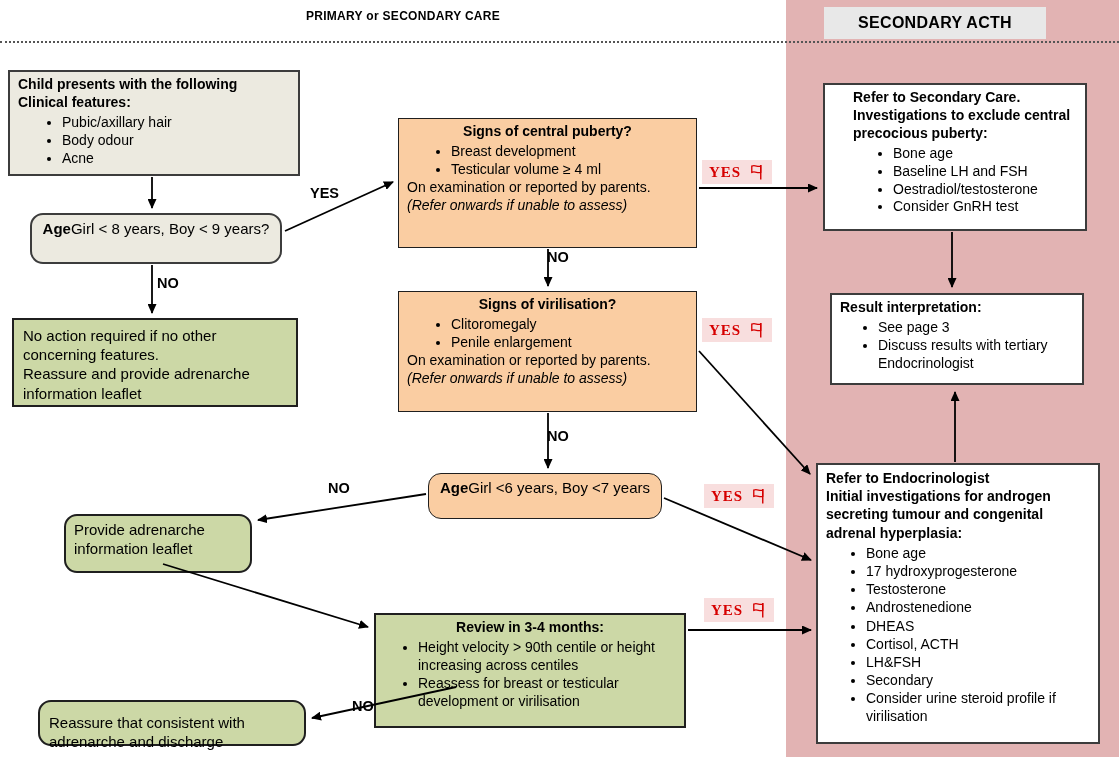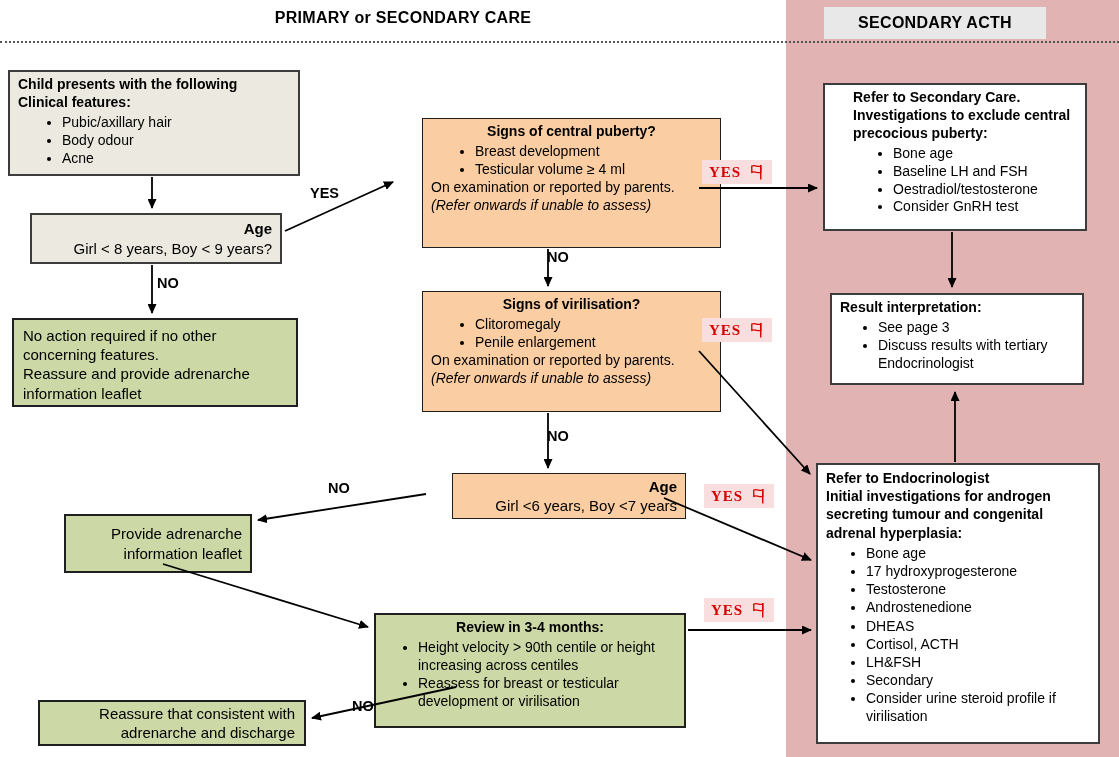--- a/index.html
+++ b/index.html
@@ -5,32 +5,32 @@
   :root{
     --pink:#E2B3B3; --beige:#ECEAE0; --green:#CCD8A6; --orange:#FACDA2;
     --red:#D60000; --flagbg:#F8DEDE; --hdrgray:#E8E8E8; --border:#3C3C3C;
   }
   html,body{margin:0;padding:0;background:#fff;}
   .canvas{position:relative;width:1119px;height:757px;overflow:hidden;
           font-family:"Liberation Sans","DejaVu Sans",sans-serif;color:#000;}
   .pink-panel{position:absolute;left:786px;top:0;width:333px;height:757px;background:var(--pink);z-index:0;}
   .divider{position:absolute;left:0;top:41px;width:1119px;border-top:2px dotted #555;z-index:1;}
   .hdr-left{position:absolute;left:18px;top:9px;width:770px;text-align:center;
-            font-weight:bold;font-size:16px;letter-spacing:.3px;z-index:2;}
+            font-weight:bold;font-size:12px;letter-spacing:.3px;z-index:2;}
   .hdr-right{position:absolute;left:824px;top:7px;width:222px;height:32px;background:var(--hdrgray);
              text-align:center;font-weight:bold;font-size:16px;line-height:32px;letter-spacing:.3px;z-index:2;}
   .box{position:absolute;box-sizing:border-box;border:2px solid var(--border);
        padding:4px 8px;font-size:14px;line-height:1.28;z-index:2;}
   .beige{background:var(--beige);}
   .green{background:var(--green);border-color:#1f1f1f;}
-  .orange{background:var(--orange);border-color:#1f1f1f;border-width:1.5px;margin-left:24px;}
+  .orange{background:var(--orange);border-color:#1f1f1f;border-width:1.5px;}
   .white{background:#fff;}
   .b-title{font-weight:bold;}
   .tc{text-align:center;}
-  .center-col{display:flex;flex-direction:column;justify-content:center;text-align:right;}
+  .center-col{display:flex;flex-direction:row;justify-content:center;text-align:left;border-radius:13px;}
   .fs15{font-size:15px;}
   .box ul{margin:2px 0 0 0;padding-left:44px;}
   .box li{margin:0;}
   .italic{font-style:italic;}
   .arrows{position:absolute;left:0;top:0;z-index:3;pointer-events:none;}
   .arrows line{stroke:#000;stroke-width:1.8;}
   .lbl{position:absolute;font-weight:bold;font-size:14.5px;z-index:4;}
   .flag-lbl{position:absolute;display:flex;align-items:center;gap:7px;background:var(--flagbg);
             color:var(--red);font-family:"Liberation Serif","DejaVu Serif",serif;
             font-weight:bold;font-size:15px;letter-spacing:1px;padding:3px 7px;z-index:4;}
@@ -96,21 +96,21 @@
   </div>
 
   <div class="box green" style="left:374px;top:570px;width:312px;height:115px;margin-top:43px;">
     <div class="b-title tc">Review in 3-4 months:</div>
     <ul style="padding-left:34px;">
       <li>Height velocity &gt; 90th centile or height increasing across centiles</li>
       <li>Reassess for breast or testicular development or virilisation</li>
     </ul>
   </div>
 
-  <div class="box green center-col fs15" style="left:38px;top:700px;width:268px;height:46px;padding:4px 9px;">
+  <div class="box green center-col fs15" style="left:38px;top:700px;width:268px;height:46px;padding:11px 9px;">
     <div>Reassure that consistent with adrenarche and discharge</div>
   </div>
 
   <div class="box white" style="left:823px;top:83px;width:264px;height:148px;padding-left:28px;">
     <div class="b-title">Refer to Secondary Care. Investigations to exclude central precocious puberty:</div>
     <ul style="padding-left:40px;">
       <li>Bone age</li>
       <li>Baseline LH and FSH</li>
       <li>Oestradiol/testosterone</li>
       <li>Consider GnRH test</li>

